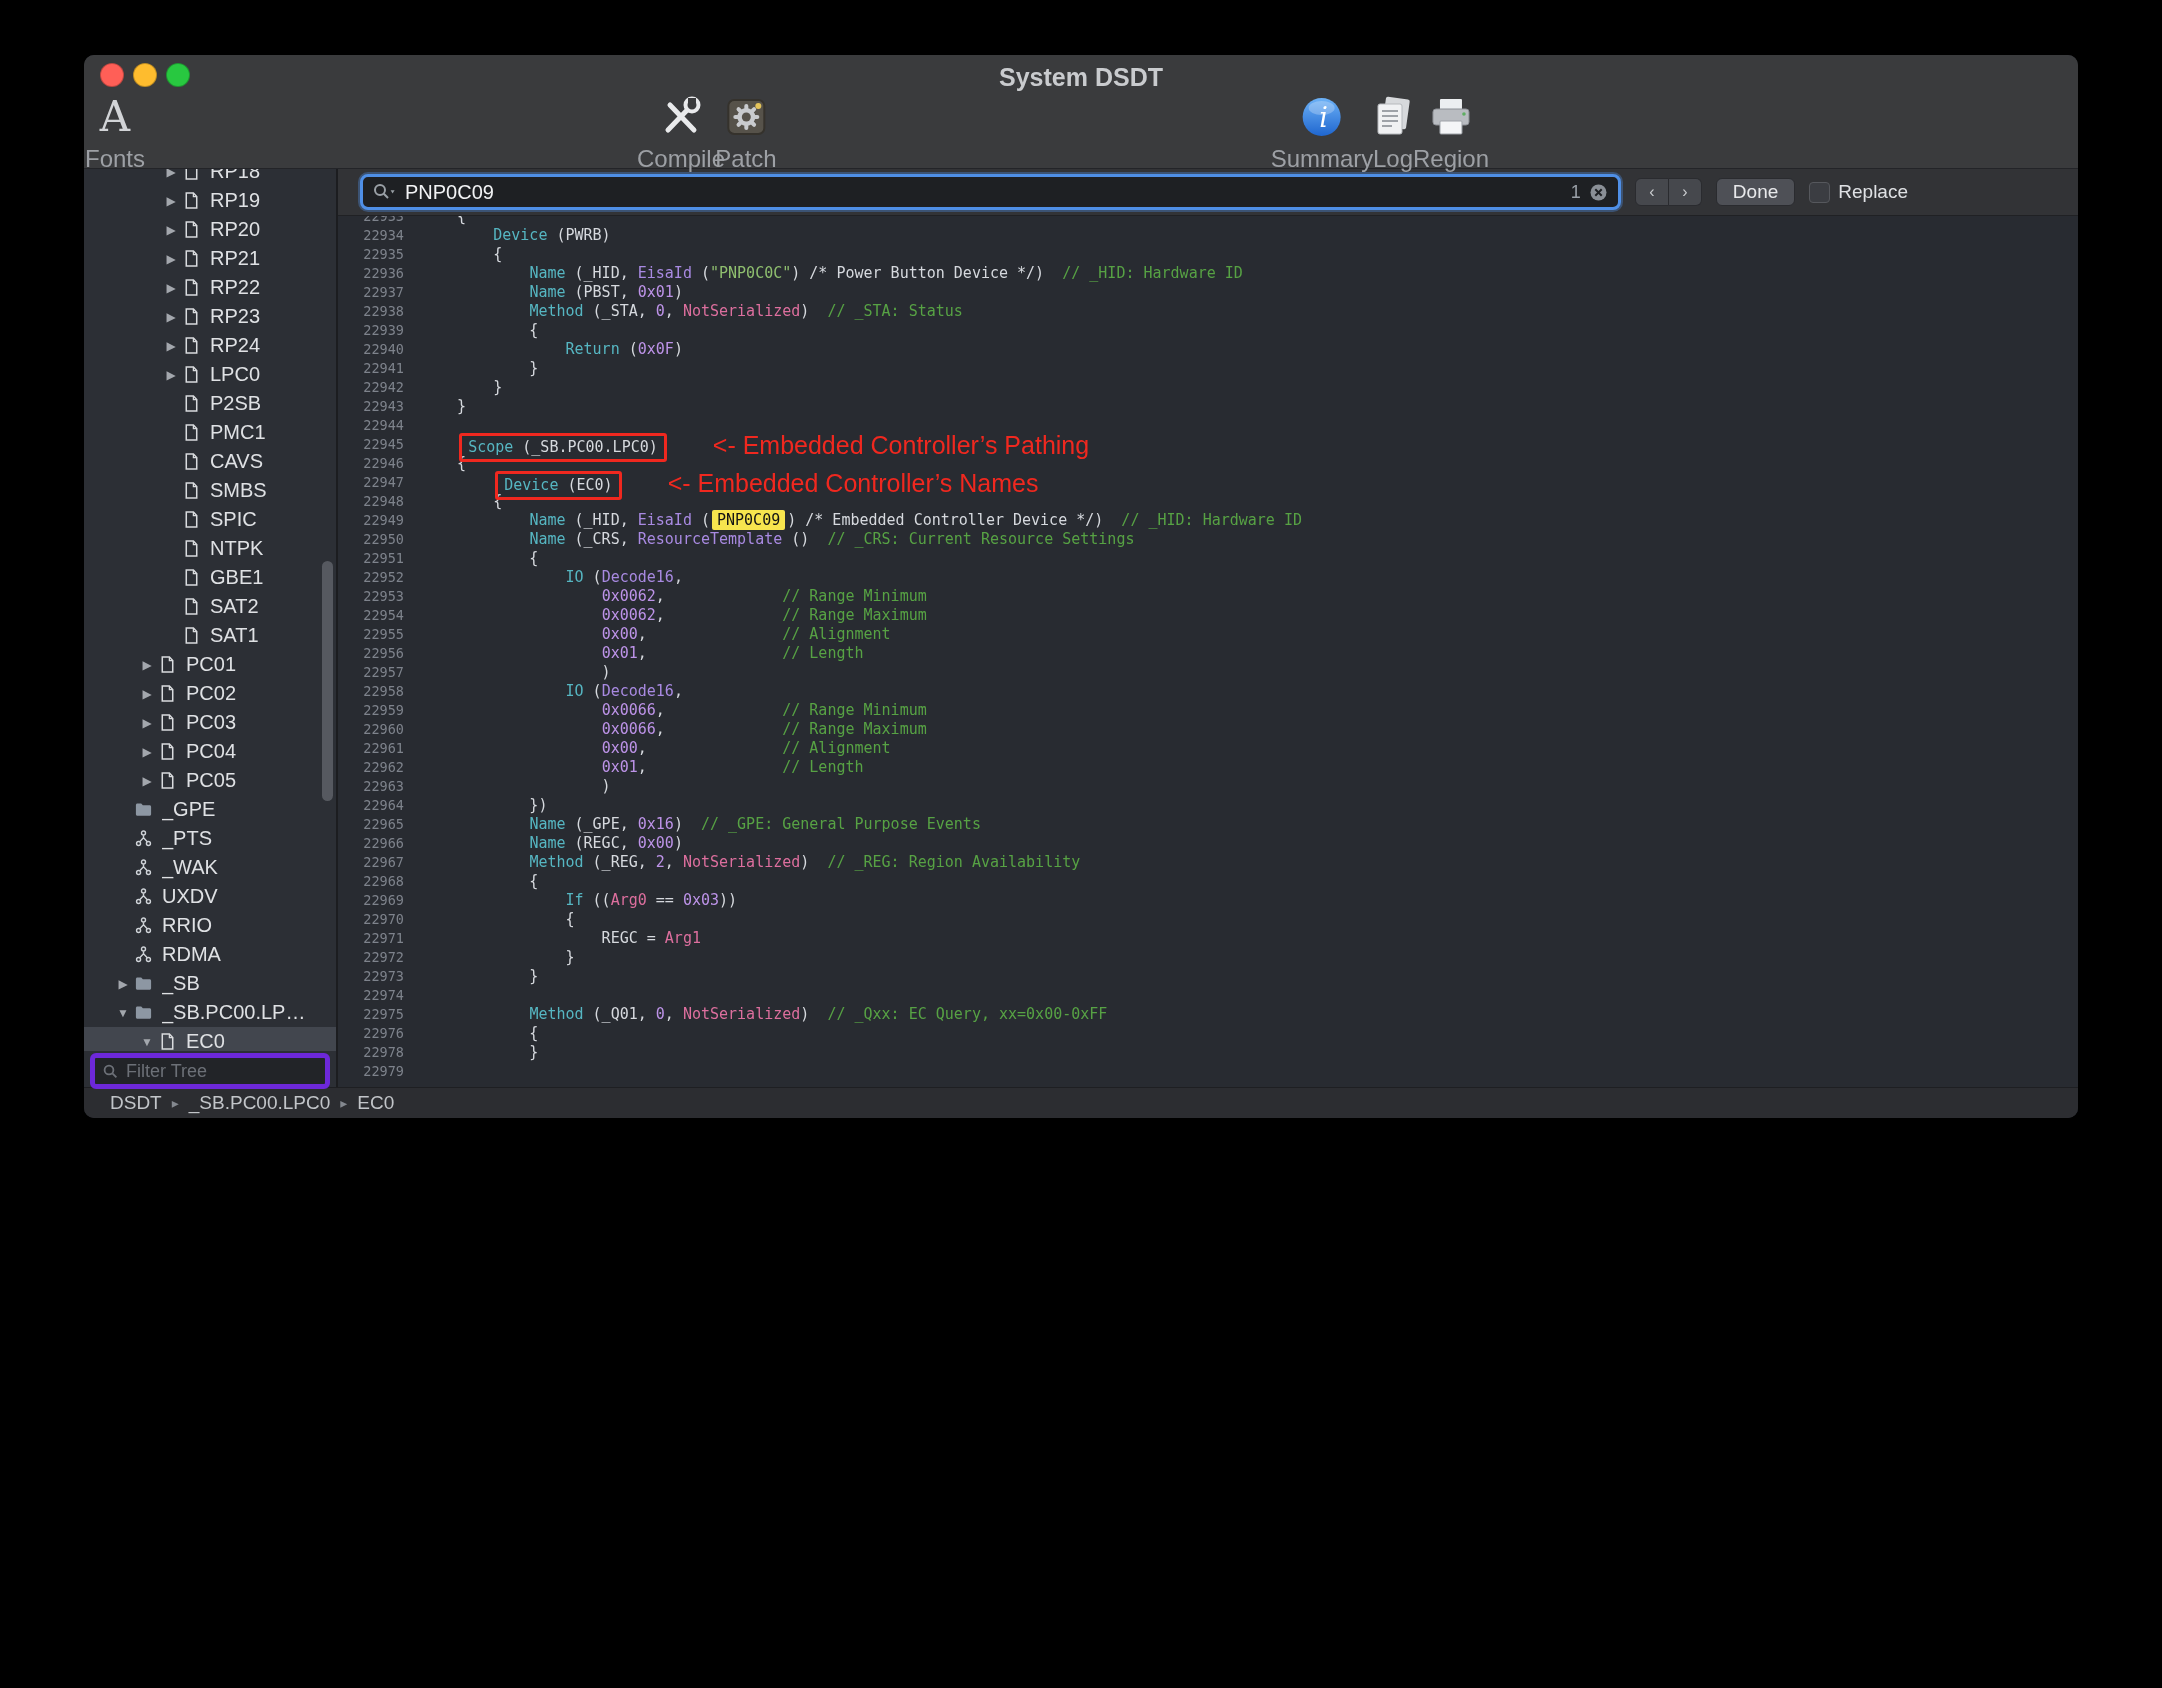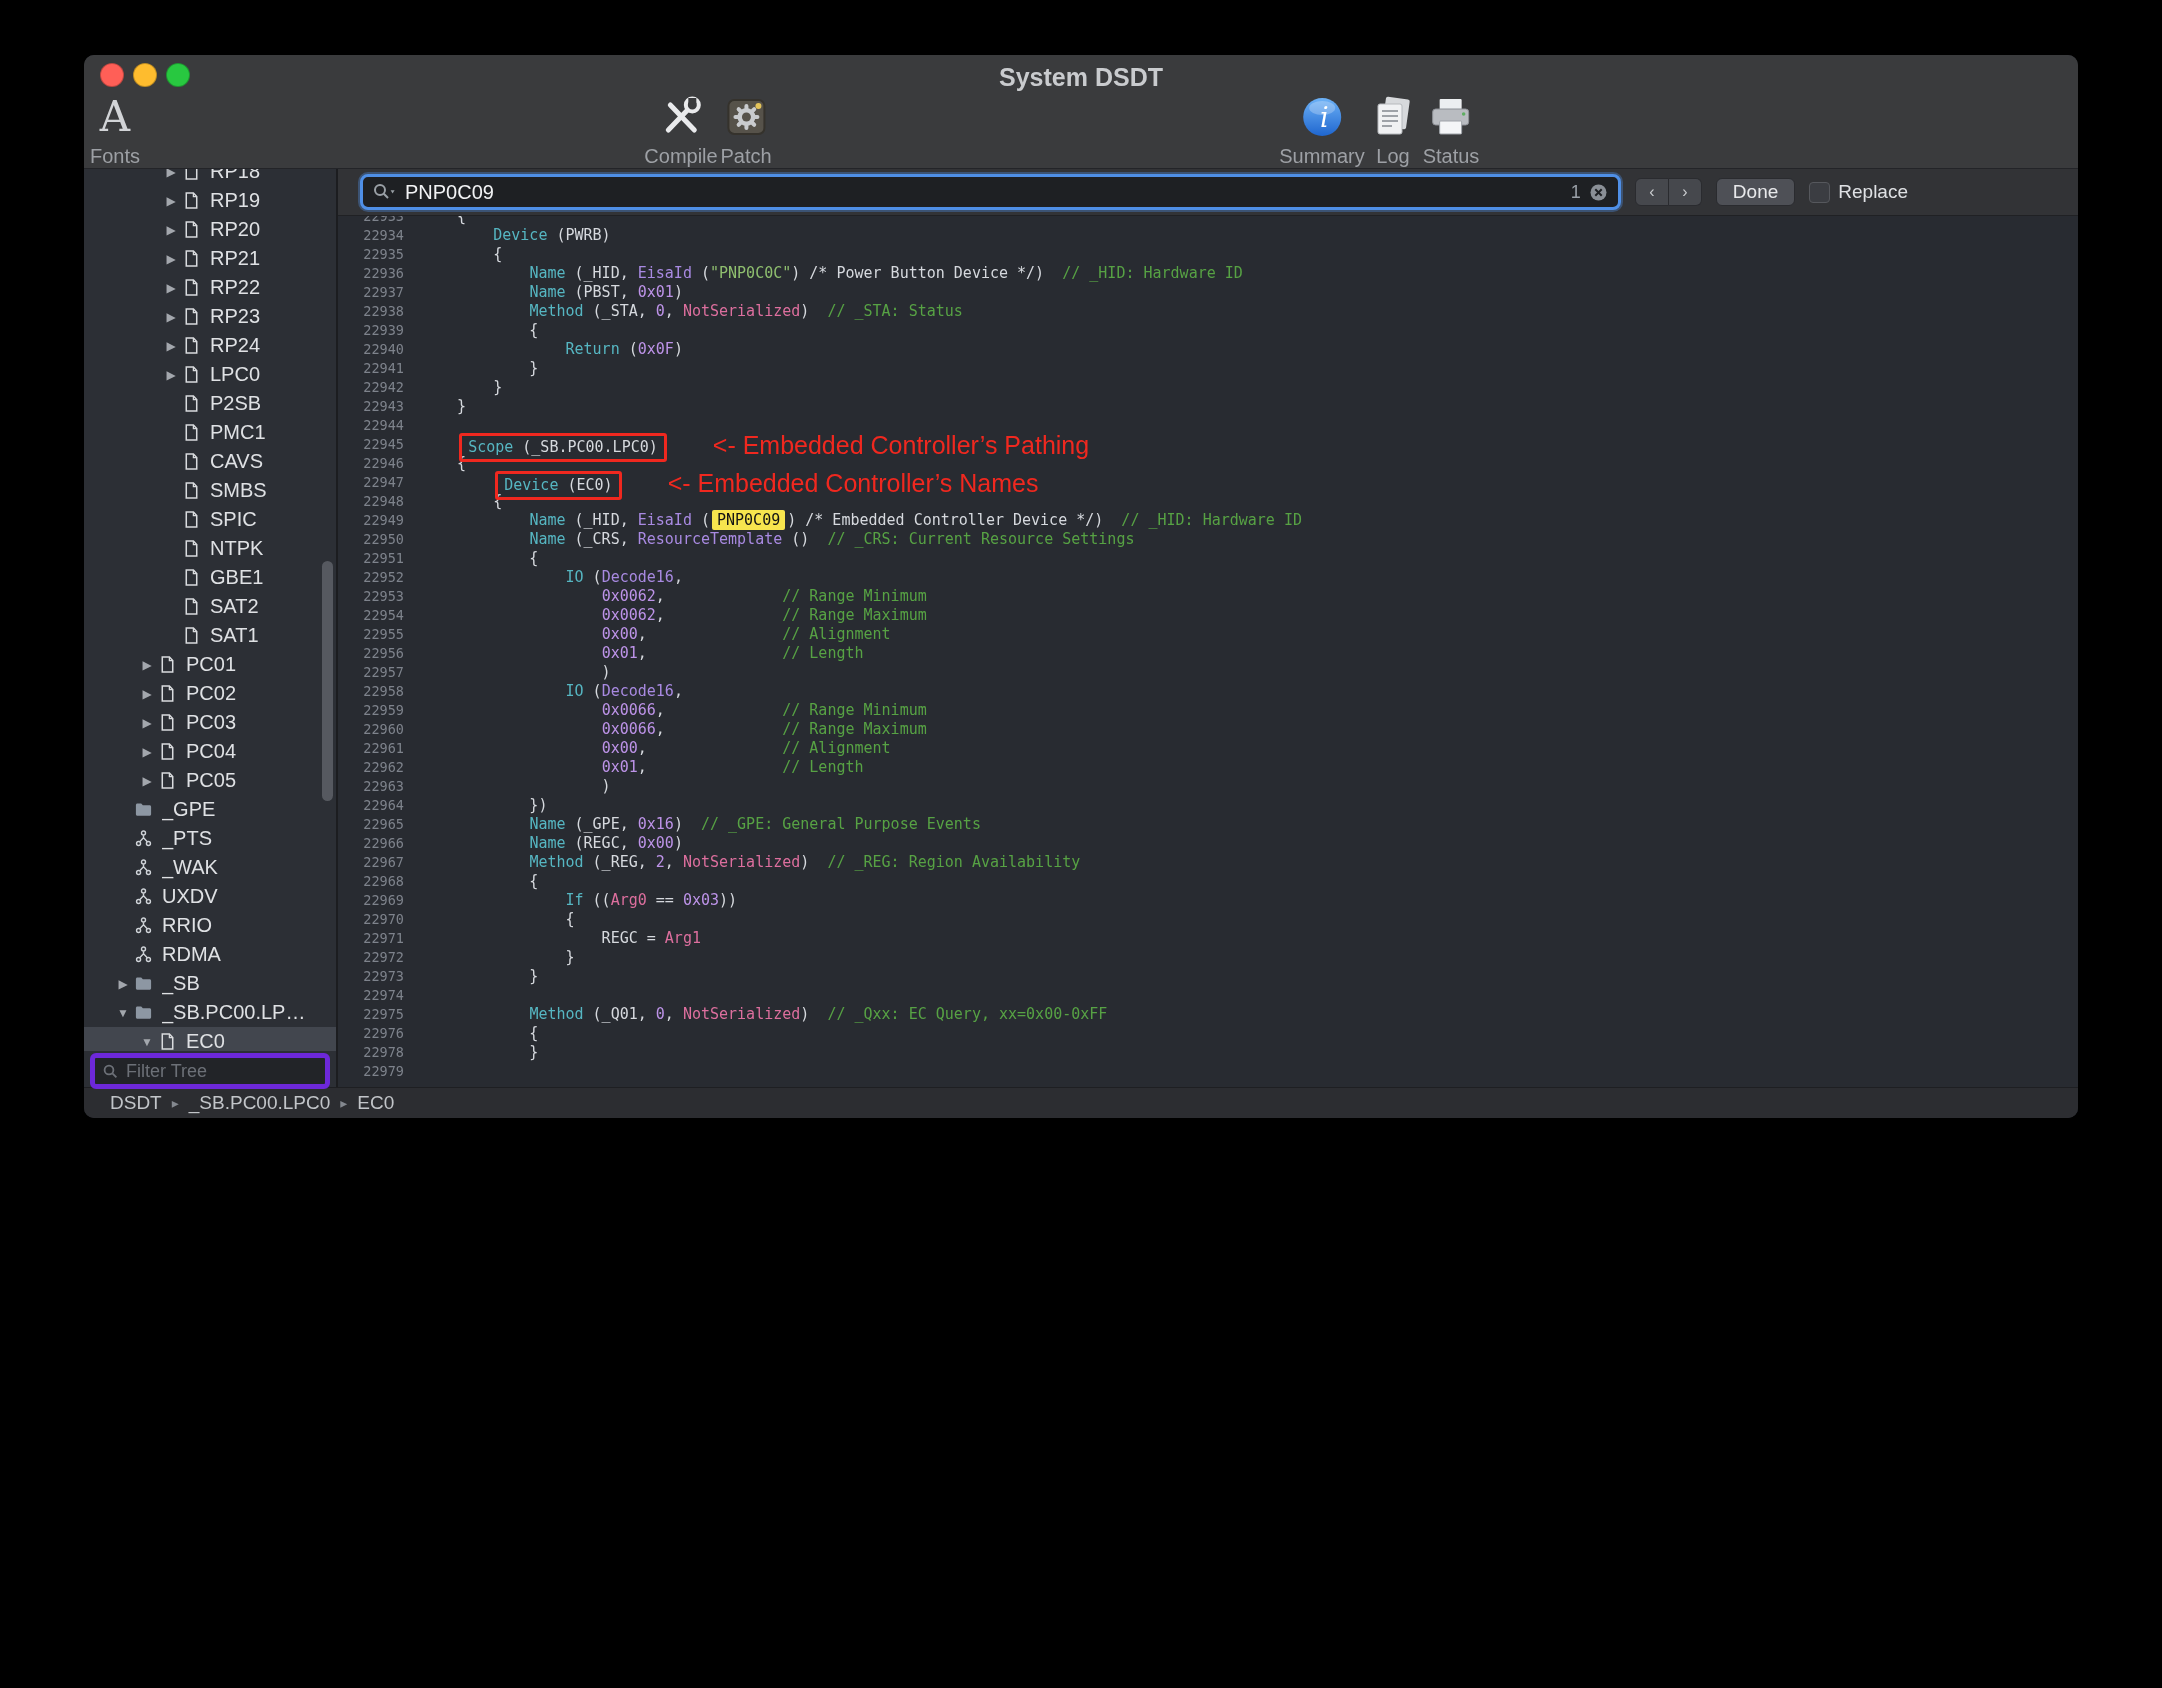--- a/index.html
+++ b/index.html
@@ -8,21 +8,21 @@
   .window{position:absolute;left:84px;top:55px;width:1994px;height:1063px;background:#282b31;
           border-radius:10px;overflow:hidden;box-shadow:0 30px 80px rgba(0,0,0,.7);
           display:flex;flex-direction:column;}
   
   .chrome{height:113px;background:#3a3b3d;border-bottom:1px solid #232428;position:relative;flex:none;}
   .lights{position:absolute;left:16px;top:8px;display:flex;gap:9px;}
   .light{width:22px;height:22px;border-radius:50%;border:1px solid rgba(0,0,0,.25);}
   .wtitle{position:absolute;left:0;right:0;top:8px;text-align:center;font-size:25px;font-weight:bold;color:#c9cbce;}
   .tool{position:absolute;top:38px;transform:translateX(-50%);display:flex;flex-direction:column;
         align-items:center;gap:4px;cursor:default;}
-  .tool .tlabel{font-size:20px;color:#9da0a5;}
+  .tool .tlabel{font-size:24px;color:#9da0a5;}
   .tool .ticonbox{height:48px;display:flex;align-items:center;justify-content:center;}
   .fonts-a{font-family:"DejaVu Serif",serif;font-size:42px;color:#d2d4d7;line-height:44px;}
   
   .mainrow{flex:1;display:flex;min-height:0;}
   
   .sidebar{width:252px;flex:none;background:#2c2f35;border-right:2px solid #1c1d20;
            display:flex;flex-direction:column;position:relative;}
   .tree{flex:1;overflow:hidden;position:relative;}
   .treeinner{margin-top:-12px;}
   .tree-row{height:29px;display:flex;align-items:center;font-size:20px;color:#dfe1e4;white-space:nowrap;}
@@ -169,21 +169,21 @@
 
     <div class="tool" style="left:1367px;">
       <span class="ticonbox">
         <svg width="46" height="42" viewBox="0 0 46 42">
           <rect x="12" y="3" width="22" height="12" rx="1" fill="#eceff1"></rect>
           <rect x="5" y="13" width="36" height="16" rx="3" fill="#b9bcc1" stroke="#8d9096" stroke-width="1"></rect>
           <rect x="12" y="25" width="22" height="13" rx="1" fill="#f4f5f7" stroke="#9ea2a8" stroke-width="1"></rect>
           <circle cx="36" cy="18" r="1.8" fill="#5fae62"></circle>
         </svg>
       </span>
-      <span class="tlabel">Status</span>
+      <span class="tlabel">Region</span>
     </div>
   </div>
 
   <div class="mainrow">
 
     <div class="sidebar">
       <div class="tree">
         <div class="treeinner">
             <div class="tree-row" style="padding-left: 76px;">
               <span class="arrow">▶</span>

